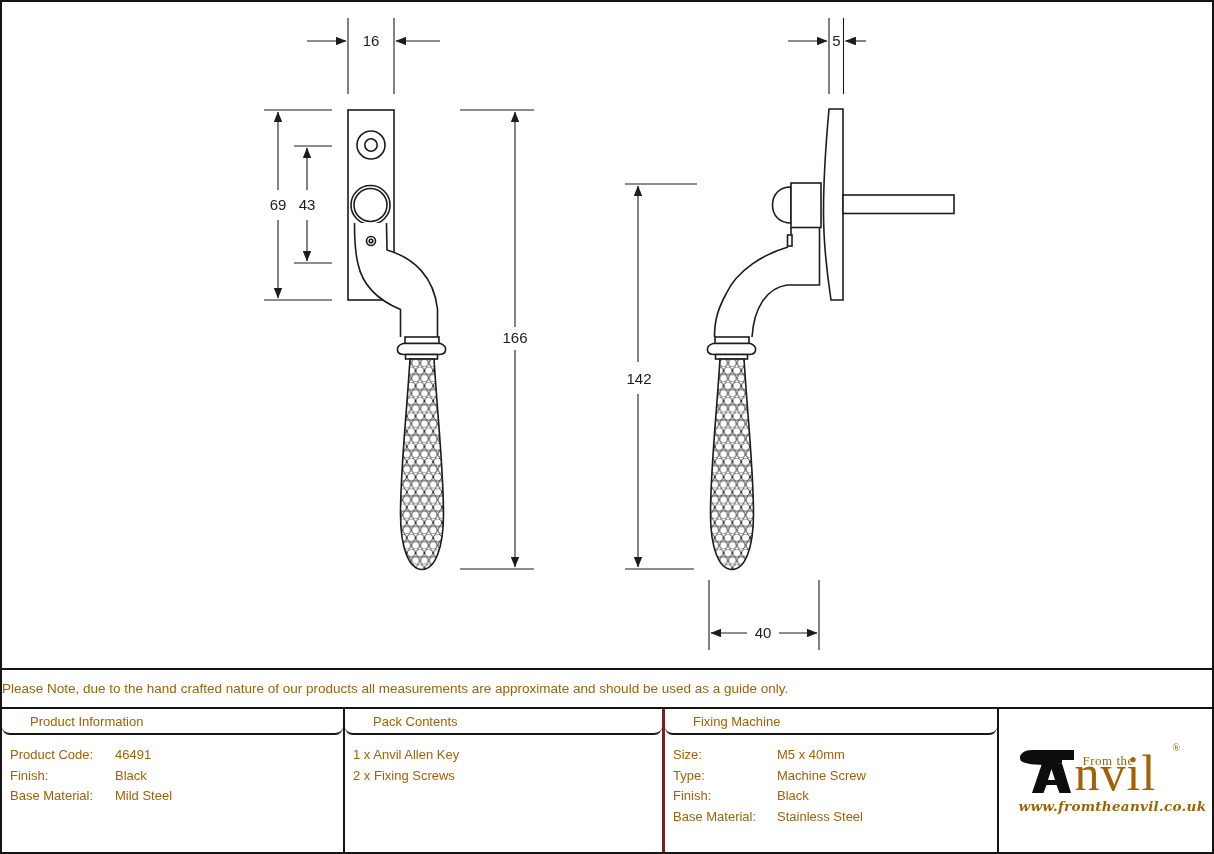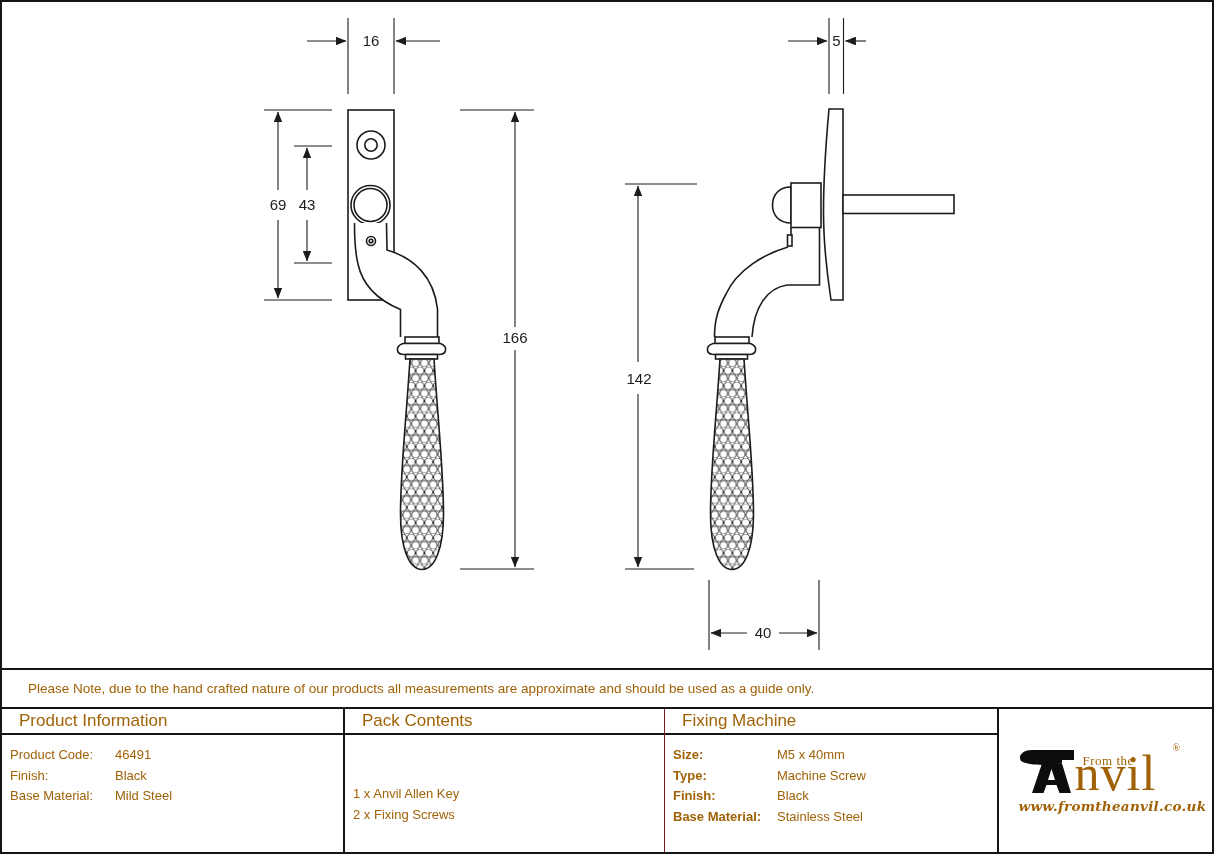--- a/index.html
+++ b/index.html
@@ -18,42 +18,42 @@
   .drawing-area svg{display:block;}
   .dim{stroke:#1c1c1c;stroke-width:1.1;fill:none;}
   .draw{stroke:#1c1c1c;stroke-width:1.6;fill:#fff;}
   .draw-nf{stroke:#1c1c1c;stroke-width:1.6;fill:none;}
   .dimtxt{font:15px "Liberation Sans",sans-serif;fill:#1c1c1c;text-anchor:middle;}
   .note-box{
     position:absolute;left:0;right:0;top:666px;height:41px;
     border-top:2px solid #151515;border-bottom:2px solid #151515;
     box-sizing:border-box;
     display:flex;align-items:center;
-    padding-left:26px;
+    padding-left:0;
     font-size:13.5px;
   }
   .info-table{
     position:absolute;left:0;right:0;top:707px;bottom:0;
     display:flex;box-sizing:border-box;
   }
   .col{box-sizing:border-box;display:flex;flex-direction:column;}
   .col.c1{width:343px;border-right:2px solid #151515;}
-  .col.c2{width:320px;border-right:1px solid #7f1d1d;gap:39px;}
+  .col.c2{width:320px;border-right:3px solid #7f1d1d;}
   .col.c3{width:334px;border-right:2px solid #151515;}
   .col.c4{flex:1;align-items:center;justify-content:center;}
   .col-header{
     height:24px;flex:0 0 24px;
     border-bottom:2px solid #151515;
     display:flex;align-items:center;
-    padding-left:17px;font-size:17px;
+    padding-left:28px;font-size:13px;border-radius:8px;
   }
   .col-body{padding:10px 0 0 8px;font-size:13px;line-height:20.5px;}
   .kv{display:flex;}
   .kv .k{width:105px;flex:0 0 105px;}
-  .c3 .kv .k{width:104px;flex:0 0 104px;font-weight:bold;}
+  .c3 .kv .k{width:104px;flex:0 0 104px;}
   .plain-list div{white-space:nowrap;}
   
   .logo-wrap{position:relative;width:178px;height:78px;}
   .logo-fromthe{
     position:absolute;top:11px;left:66px;
     font:13px "Liberation Serif",serif;letter-spacing:0.5px;
   }
   .logo-reg{
     position:absolute;top:0px;left:156px;
     font:10px "Liberation Serif",serif;

